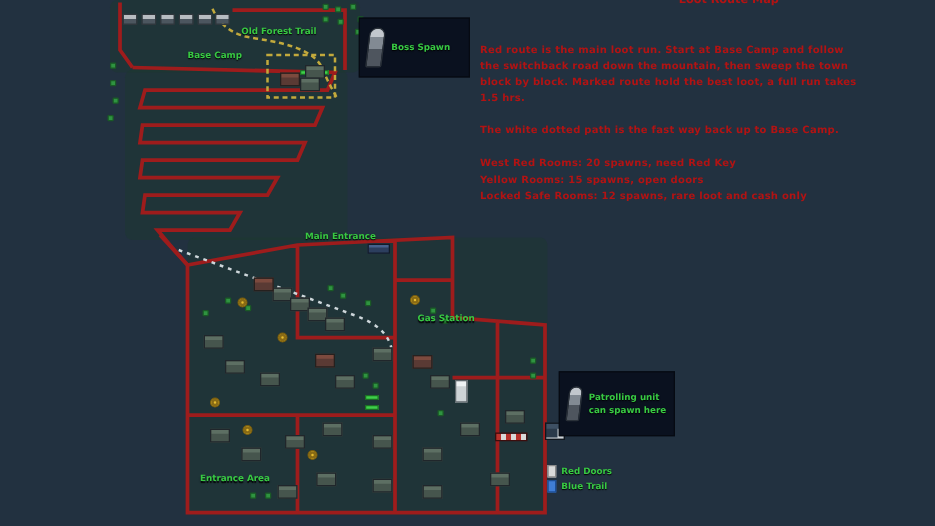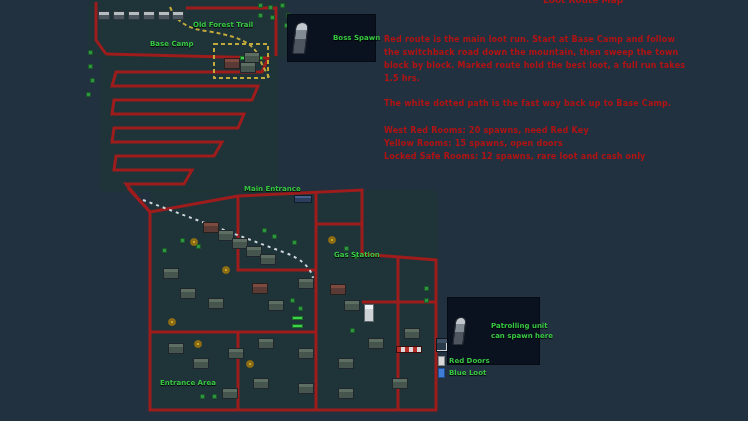--- a/index.html
+++ b/index.html
@@ -35,31 +35,31 @@
        align-items:center;gap:6px;padding:4px 6px;}
   .figure{width:13px;height:32px;flex:0 0 auto;
           background:linear-gradient(180deg,#c2c7cd 0 22%,#828a93 22% 55%,#4e555e 55% 100%);
           border-radius:7px 7px 2px 2px;transform:skewX(-7deg);border:1px solid #2a3139;}
   .figure.small{height:28px;width:11px;}
   .tipText{display:flex;flex-direction:column;gap:2px;}
 
   
   .glabel{position:absolute;color:#38c943;font-size:7px;font-weight:bold;line-height:8px;
           text-shadow:0 1px 1px #000;white-space:nowrap;}
-  .tipText .glabel{position:static;margin-left:20px;}
+  .tipText .glabel{position:static;}
   .redblock{position:absolute;left:384px;top:33px;width:268px;color:#b21313;font-size:8px;
             font-weight:bold;letter-spacing:.2px;}
   .redblock .ln{line-height:13px;white-space:nowrap;}
   .redblock .note{margin-top:12px;}
   .redblock .stats{margin-top:14px;}
   .headnote{position:absolute;left:543px;top:-5px;color:#b21313;font-size:9px;
             font-weight:bold;white-space:nowrap;}
 
   
-  .legend{position:absolute;left:438px;top:356px;display:flex;flex-direction:column;gap:2px;}
+  .legend{position:absolute;left:438px;top:372px;display:flex;flex-direction:column;gap:2px;}
   .legrow{display:flex;align-items:center;gap:4px;}
   .door{width:7px;height:10px;border:1px solid #777;}
   .door.w{background:#d9d9d9;border-color:#8a8a8a;}
   .door.b{background:#3f7dd6;border-color:#1c4e96;}
   .legrow .glabel{position:static;}
 </style>
 </head>
 <body>
 
 <div class="stage">
@@ -157,42 +157,42 @@
       <div class="icon bus" style="left: 294px; top: 195px;"></div>
     </div>
 
   <div class="tip" style="left:287px;top:14px;width:89px;height:48px;">
     <div class="figure"></div>
     <div class="tipText">
       <span class="glabel">Boss Spawn</span>
     </div>
   </div>
 
-  <div class="tip" style="left:447px;top:297px;width:93px;height:68px;">
+  <div class="tip" style="left:447px;top:297px;width:93px;height:52px;">
     <div class="figure small"></div>
     <div class="tipText">
       <span class="glabel">Patrolling unit</span>
       <span class="glabel">can spawn here</span>
     </div>
   </div>
 
   <span class="glabel" style="left:104px;top:40px;padding-left:46px;">Base Camp</span>
   <span class="glabel" style="left:193px;top:21px;">Old Forest Trail</span>
   <span class="glabel" style="left:244px;top:185px;">Main Entrance</span>
   <span class="glabel" style="left:334px;top:251px;">Gas Station</span>
   <span class="glabel" style="left:160px;top:379px;">Entrance Area</span>
 
   <div class="legend">
     <div class="legrow">
       <span class="door w"></span>
       <span class="glabel">Red Doors</span>
     </div>
     <div class="legrow">
       <span class="door b"></span>
-      <span class="glabel">Blue Loot</span>
+      <span class="glabel">Blue Trail</span>
     </div>
   </div>
 
   <span class="headnote">Loot Route Map</span>
 
   <div class="redblock">
     <div class="para">
       <div class="ln">Red route is the main loot run. Start at Base Camp and follow</div>
       <div class="ln">the switchback road down the mountain, then sweep the town</div>
       <div class="ln">block by block. Marked route hold the best loot, a full run takes</div>

